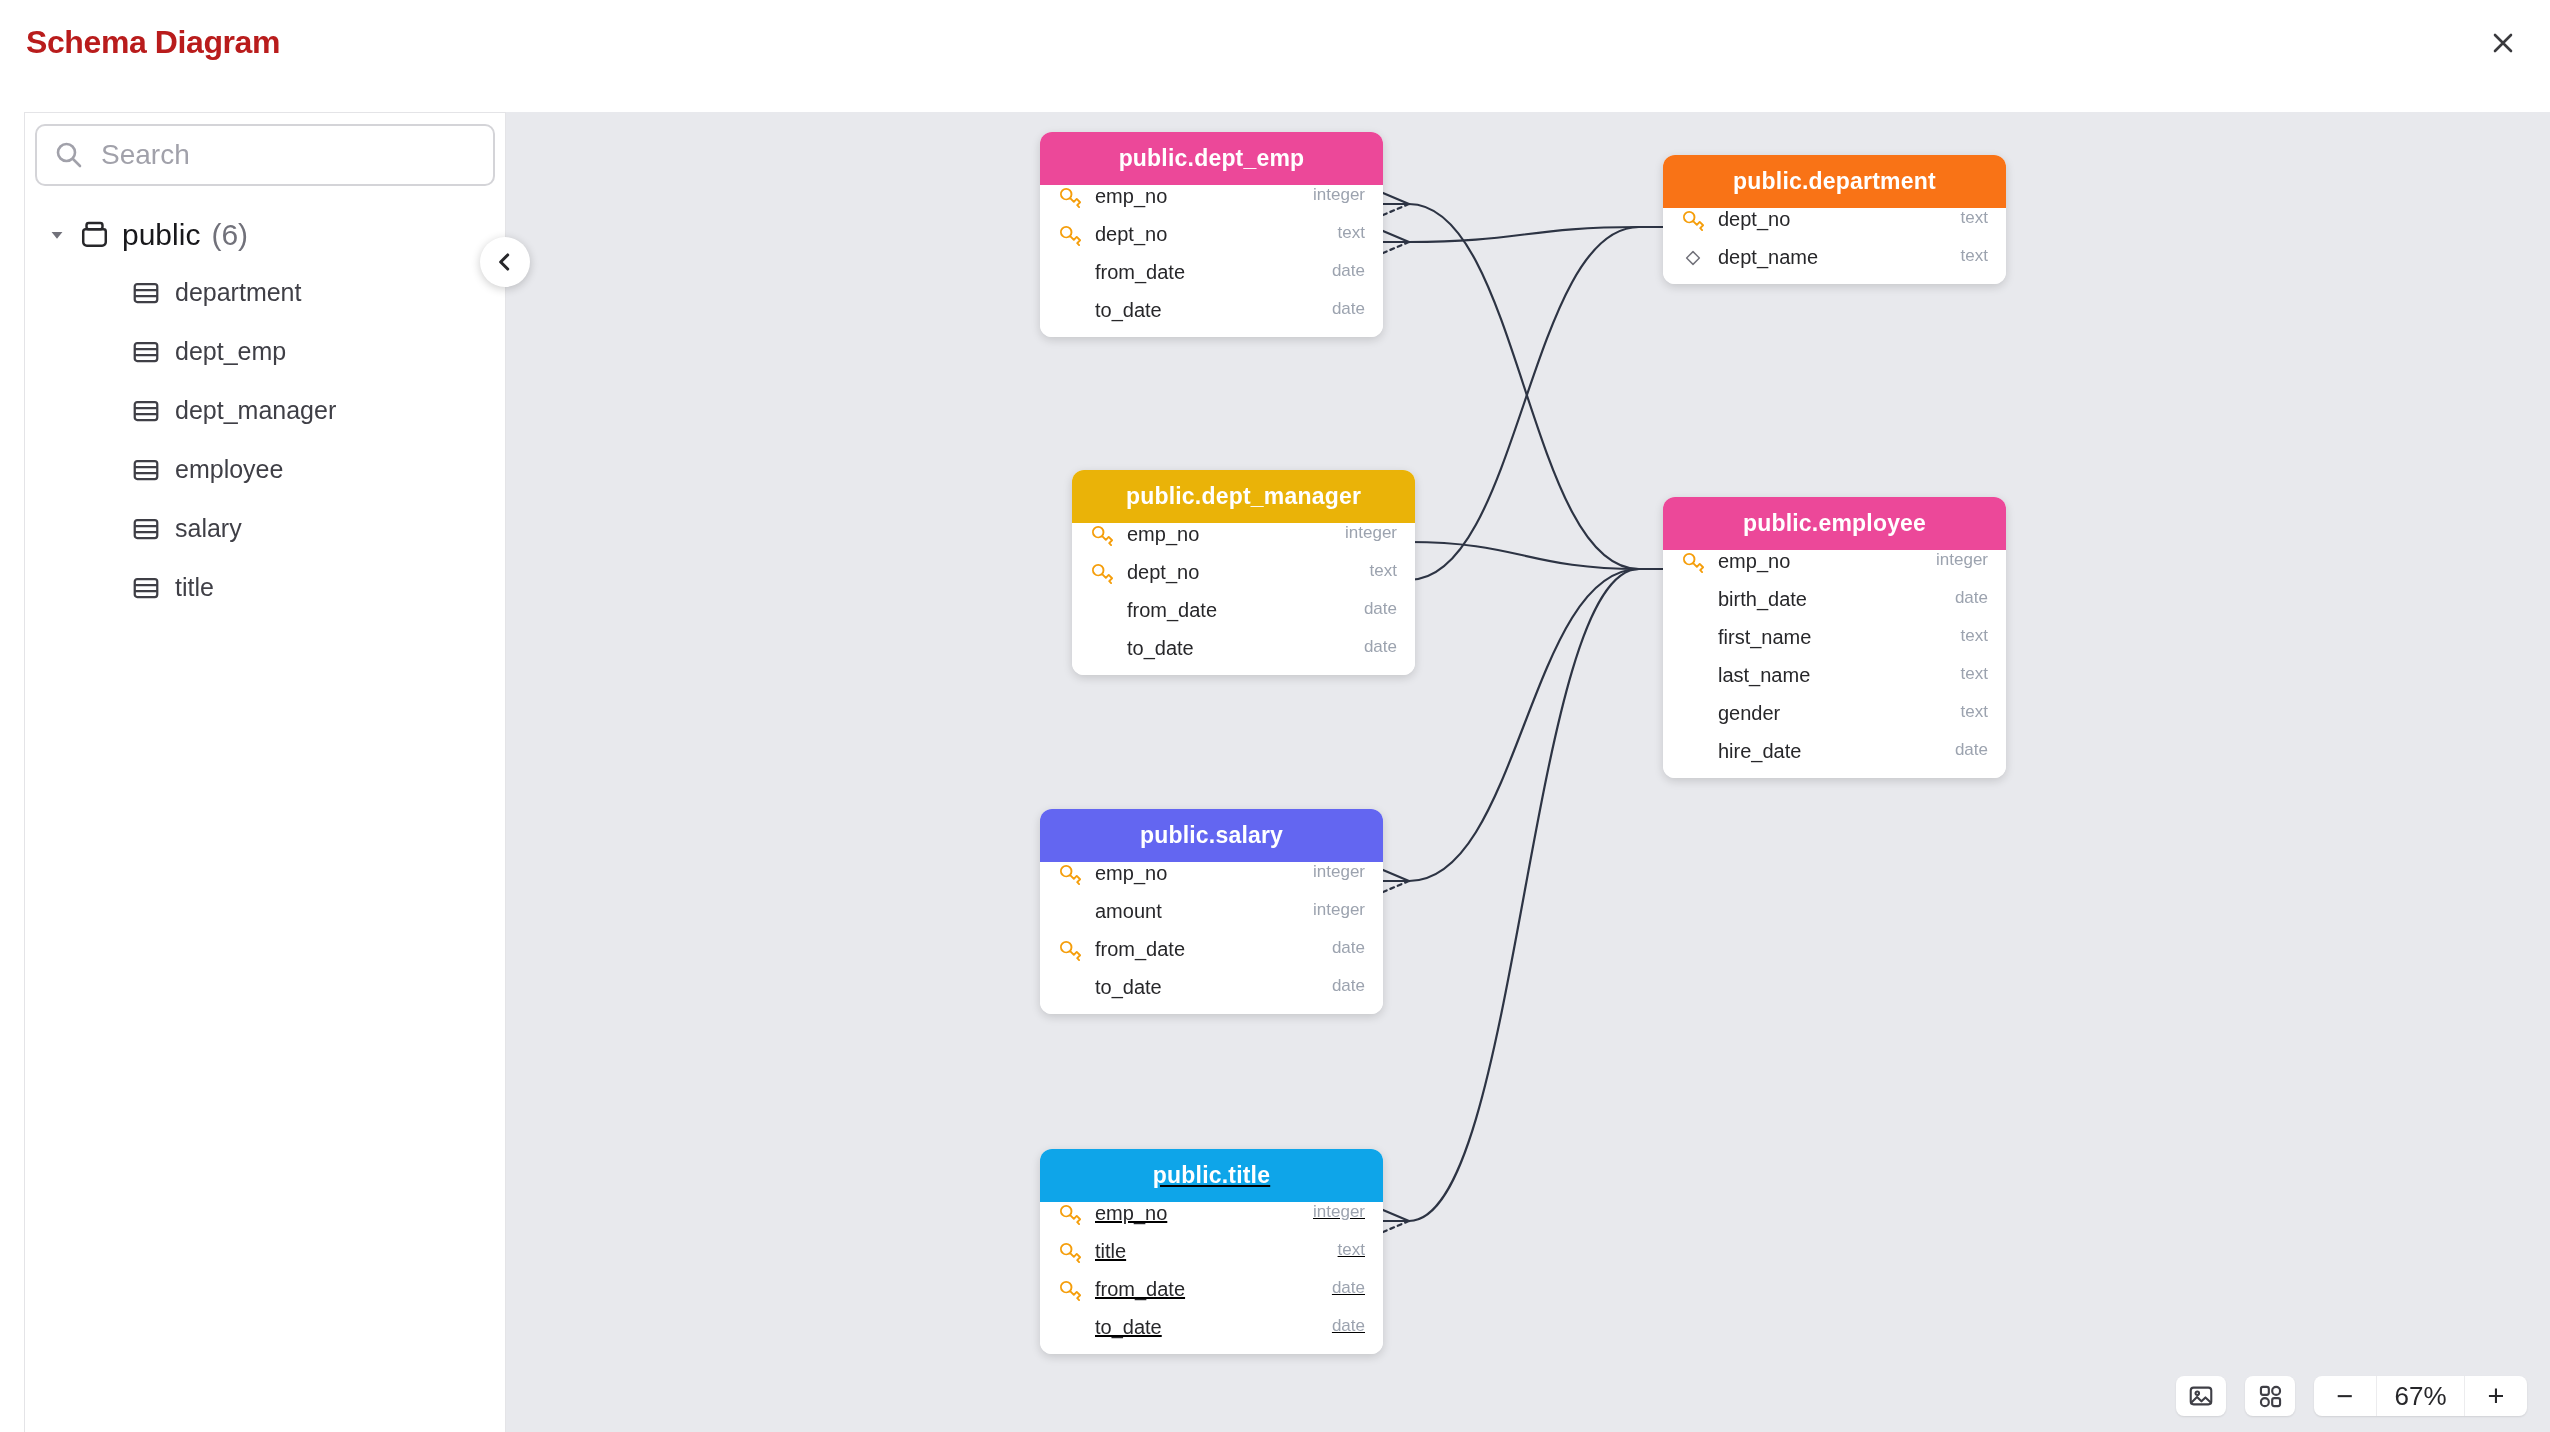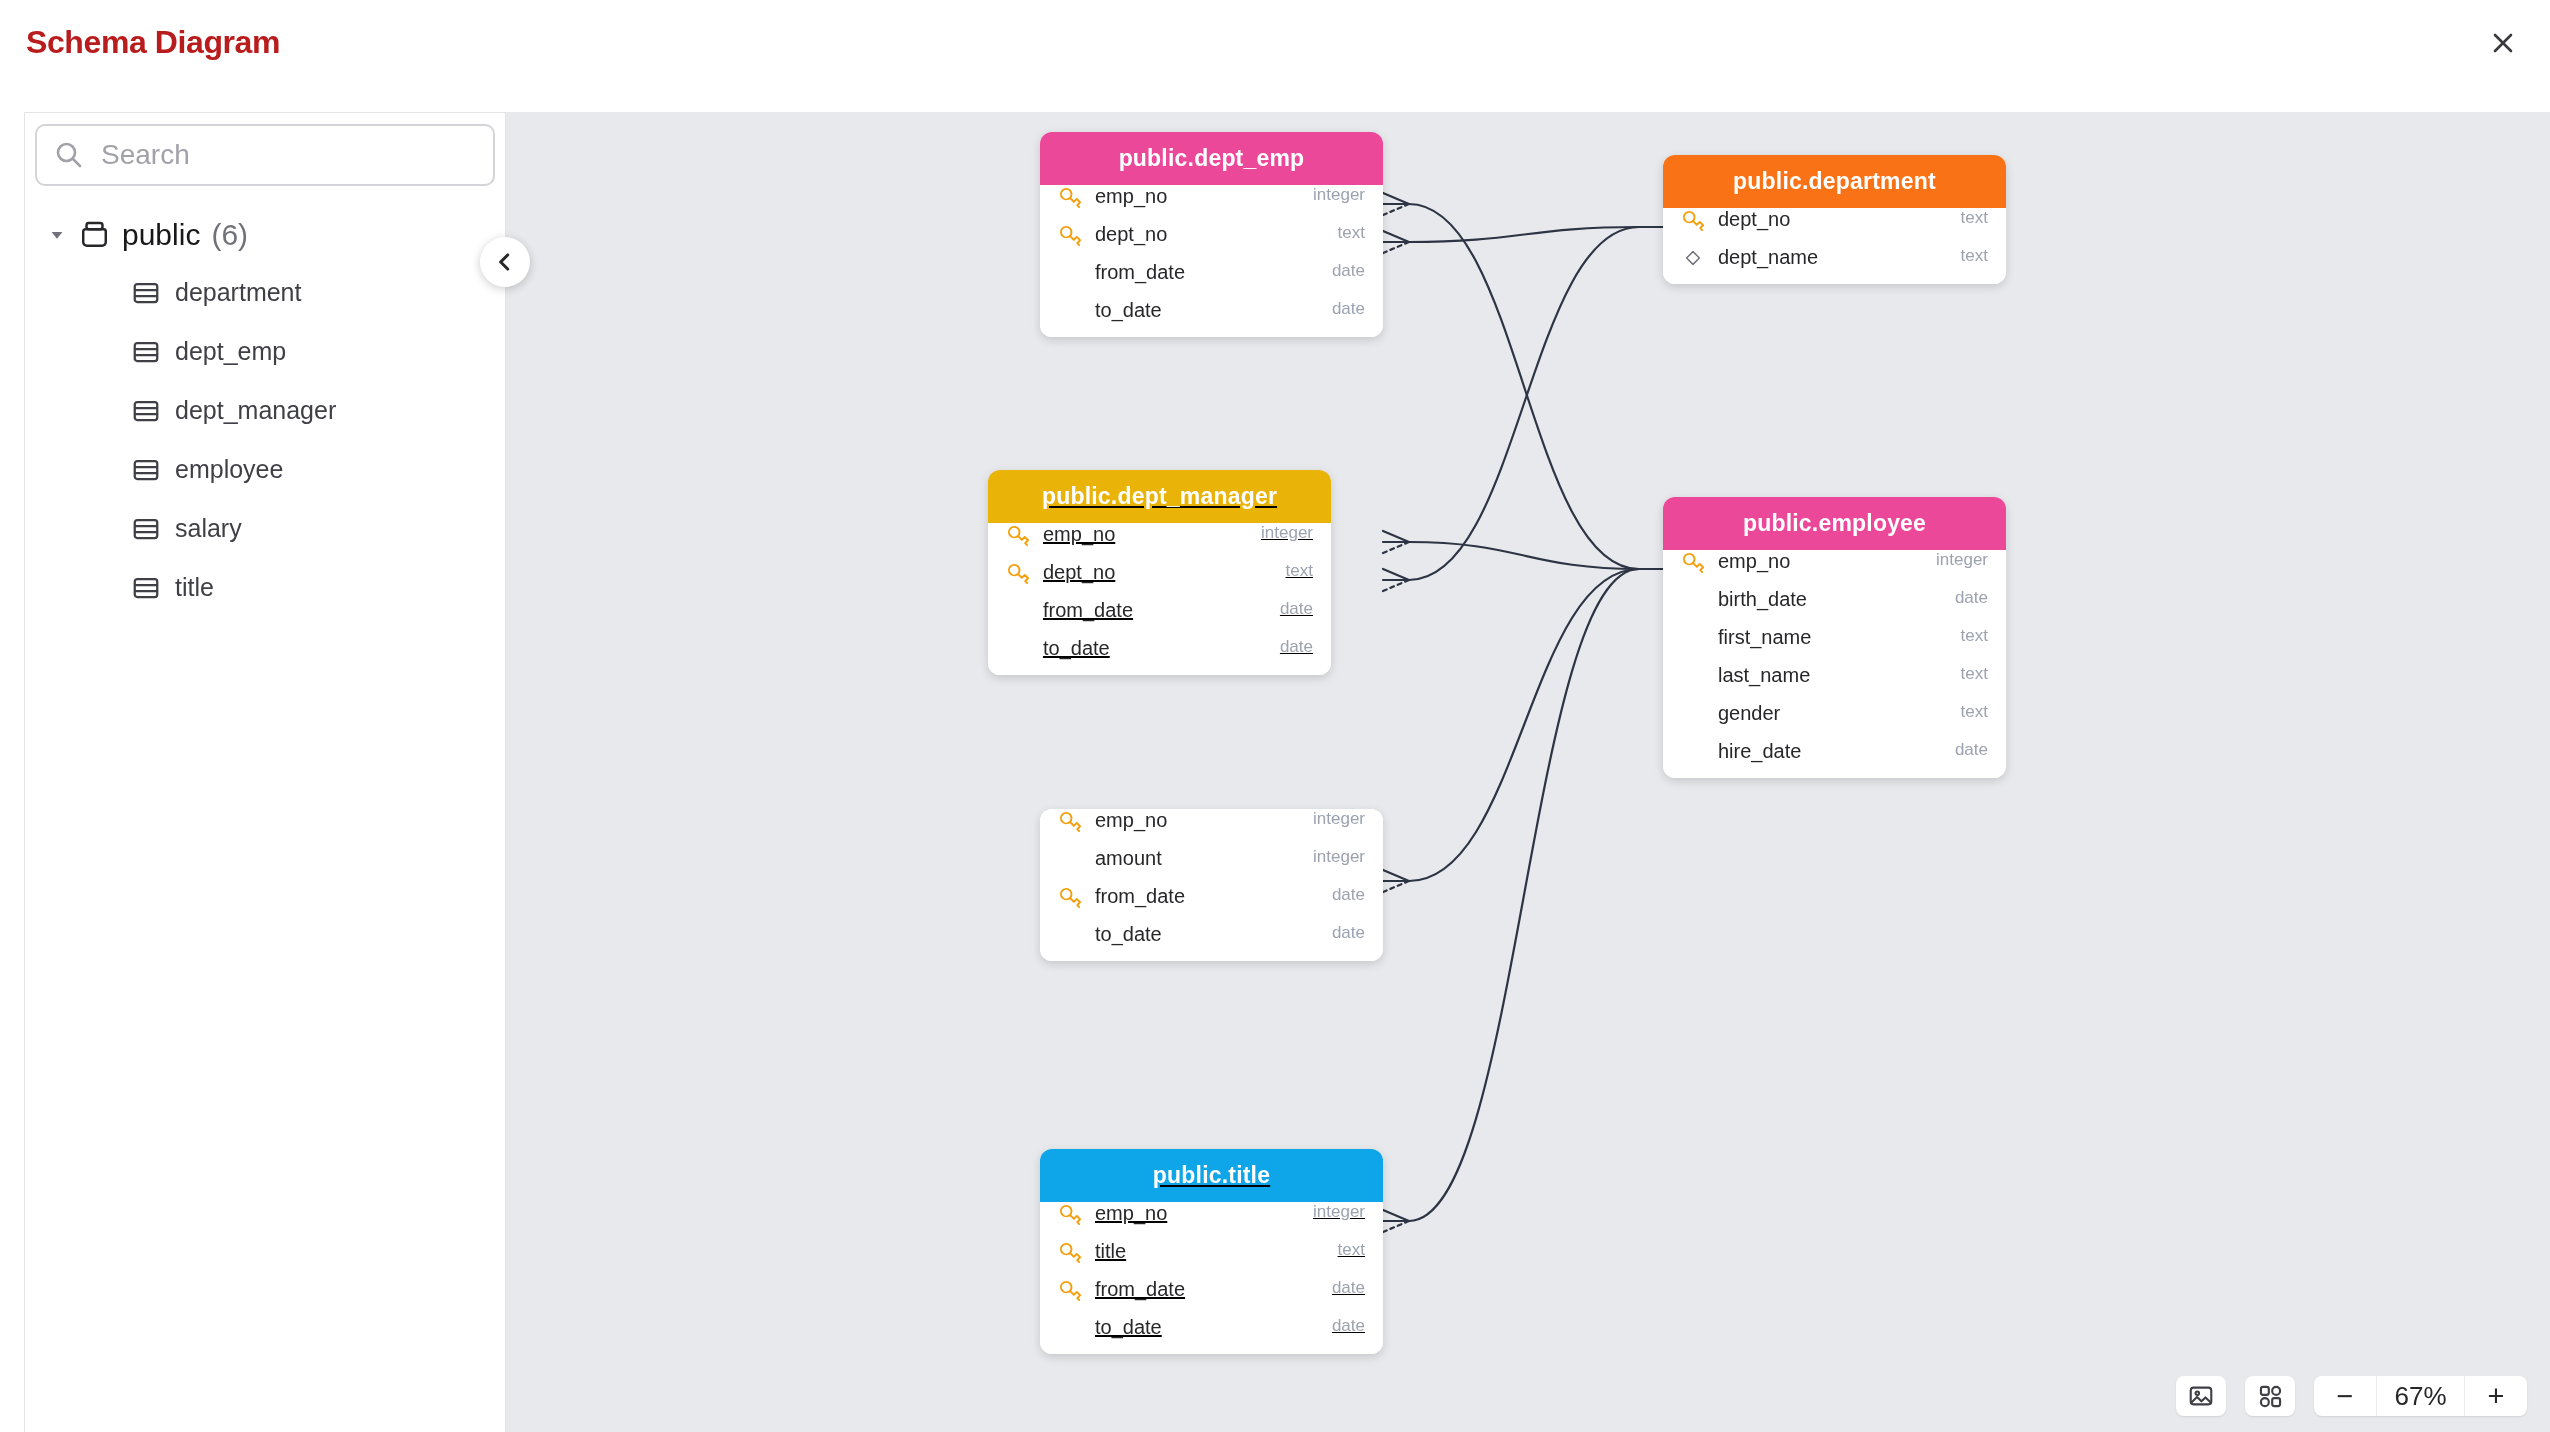--- a/index.html
+++ b/index.html
@@ -135,21 +135,21 @@
       <div class="node-row">
         <span class="col-icon">
           <svg width="18" height="18" viewBox="0 0 24 24" fill="none" stroke="#71717a" stroke-width="1.9" stroke-linejoin="round">
             <path d="M12 3.5 20.5 12 12 20.5 3.5 12Z"></path>
           </svg>
         </span>
         <span class="col-name">dept_name</span>
         <span class="col-type">text</span>
       </div>
     </div>
-    <div class="node" style="left: 988px; top: 470px; text-decoration: underline;">
+    <div class="node" style="left: 1072px; top: 470px;">
       <div class="node-header" style="background:#eab308">
         <span>public.dept_manager</span>
       </div>
       <div class="node-row">
         <span class="col-icon">
           <svg width="23" height="23" viewBox="0 0 24 24" fill="none" stroke="#f59e0b" stroke-width="2" stroke-linecap="round" stroke-linejoin="round">
             <g transform="scale(1,-1) translate(0,-24)">
               <path d="m21 2-2 2m-7.61 7.61a5.5 5.5 0 1 1-7.778 7.778 5.5 5.5 0 0 1 7.777-7.777Zm0 0L15.5 7.5m0 0 3 3L22 7l-3-3"></path>
             </g>
           </svg>
@@ -214,20 +214,23 @@
         <span class="col-name">gender</span>
         <span class="col-type">text</span>
       </div>
       <div class="node-row">
         <span class="col-icon"></span>
         <span class="col-name">hire_date</span>
         <span class="col-type">date</span>
       </div>
     </div>
     <div class="node" style="left: 1040px; top: 809px;">
+      <div class="node-header" style="background:#6366f1">
+        <span>public.salary</span>
+      </div>
       <div class="node-row">
         <span class="col-icon">
           <svg width="23" height="23" viewBox="0 0 24 24" fill="none" stroke="#f59e0b" stroke-width="2" stroke-linecap="round" stroke-linejoin="round">
             <g transform="scale(1,-1) translate(0,-24)">
               <path d="m21 2-2 2m-7.61 7.61a5.5 5.5 0 1 1-7.778 7.778 5.5 5.5 0 0 1 7.777-7.777Zm0 0L15.5 7.5m0 0 3 3L22 7l-3-3"></path>
             </g>
           </svg>
         </span>
         <span class="col-name">emp_no</span>
         <span class="col-type">integer</span>

